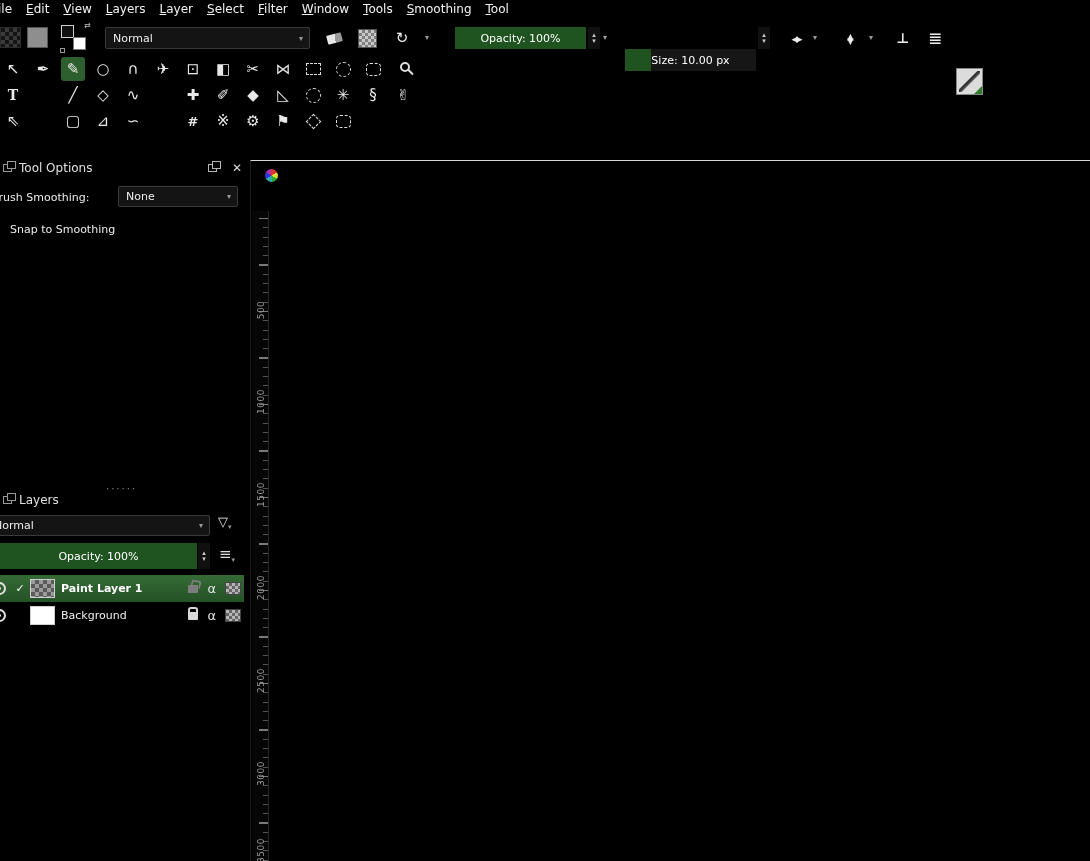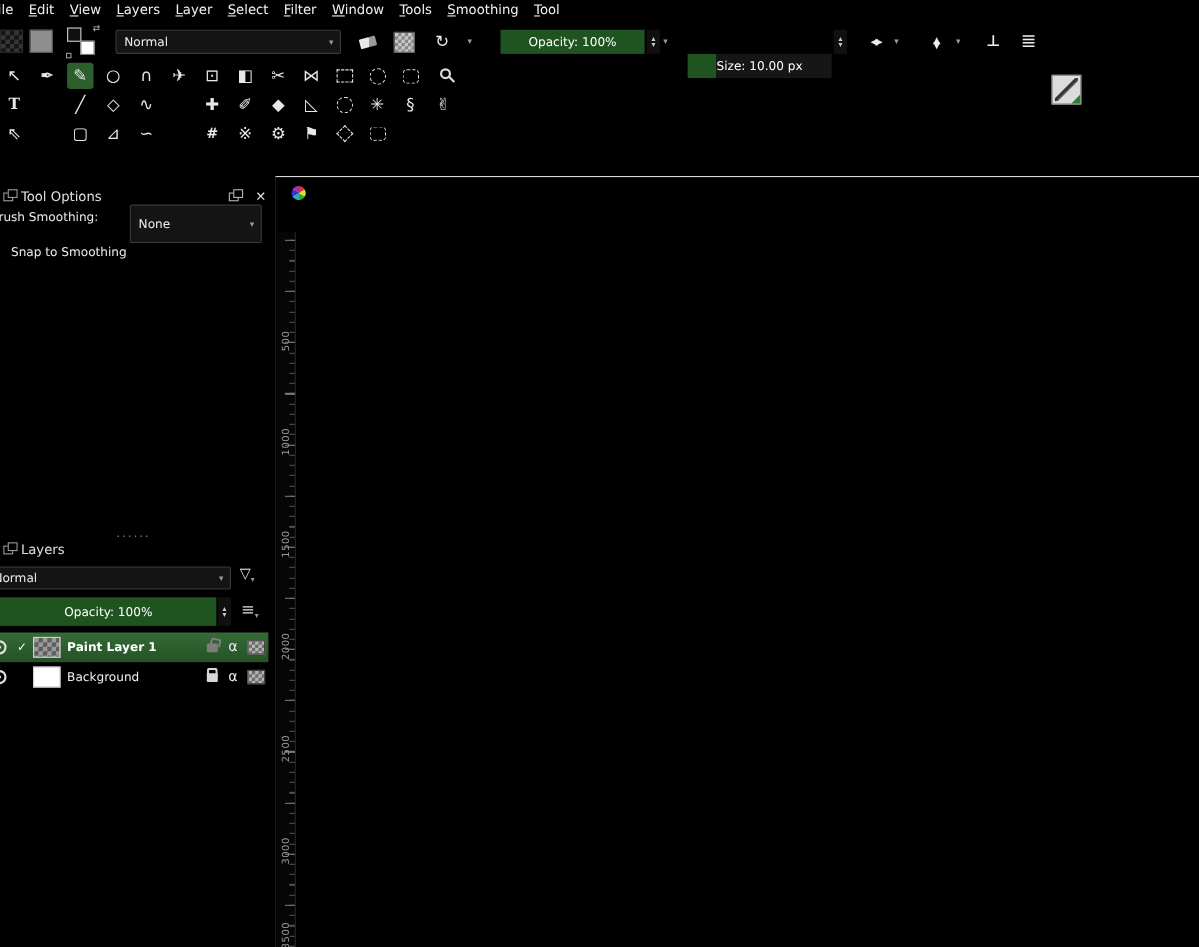--- a/index.html
+++ b/index.html
@@ -81,27 +81,27 @@
   .dash-diamond { width:11px; height:11px; border:1px dashed #ddd; transform:rotate(45deg); }
   .mag { width:10px; height:10px; border:2px solid #ddd; border-radius:50%; position:relative; margin:-4px -4px 0 0; }
   .mag::after { content:""; position:absolute; width:7px; height:2px; background:#ddd; right:-6px; bottom:-3px; transform:rotate(45deg); }
 
   
   .left-panel { position:absolute; left:0; top:155px; bottom:0; width:248px; overflow:hidden; background:#000; }
   .left-panel > * { position:absolute; }
   .docker-header { display:flex; align-items:center; color:#e0e0e0; font-size:12px; }
   .dsq { width:9px; height:8px; border:1px solid #9a9a9a; position:relative; flex:none; margin-right:7px; }
   .dsq::after { content:""; position:absolute; left:3px; top:-4px; width:7px; height:6px; border:1px solid #9a9a9a; background:#000; }
-  .to-header { top:6px; left:3px; right:6px;margin-top:11px; }
+  .to-header { top:6px; left:3px; right:6px; }
   .to-header .title { flex:1; }
   .undock { width:9px; height:8px; border:1px solid #b5b5b5; position:relative; margin-right:15px; }
   .undock::after { content:""; position:absolute; left:3px; top:-4px; width:7px; height:6px; border:1px solid #b5b5b5; background:#000; }
   .close-x { color:#ddd; font-size:12px; line-height:12px; }
   .smoothing-label { top:36px; left:-9px; font-size:11px; color:#ececec; white-space:nowrap; }
-  .none-select { top:31px; left:118px; width:120px; height:35px; }
+  .none-select { top:31px; left:118px; width:120px; height:21px; }
   .snap-label { top:68px; left:10px; font-size:11px; color:#ececec; }
   .splitter { top:328px; left:106px; color:#8a8a8a; font-size:10px; letter-spacing:2px; }
   .layers-header { top:338px; left:3px; right:6px; }
   .layers-blend { top:360px; left:-14px; width:224px; height:21px; }
   .funnel-btn { top:359px; left:218px; font-size:13px; color:#e8e8e8; display:flex; }
   .funnel-btn .caret { font-size:7px; margin-top:9px; }
   .layers-opacity { top:388px; left:0; width:197px; height:26px; background:#1f5420; }
   .layers-spin { top:388px; left:197px; height:26px; }
   .layers-menu { top:390px; left:219px; font-size:15px; color:#ddd; display:flex; }
   .layers-menu .caret { font-size:7px; margin-top:11px; }

